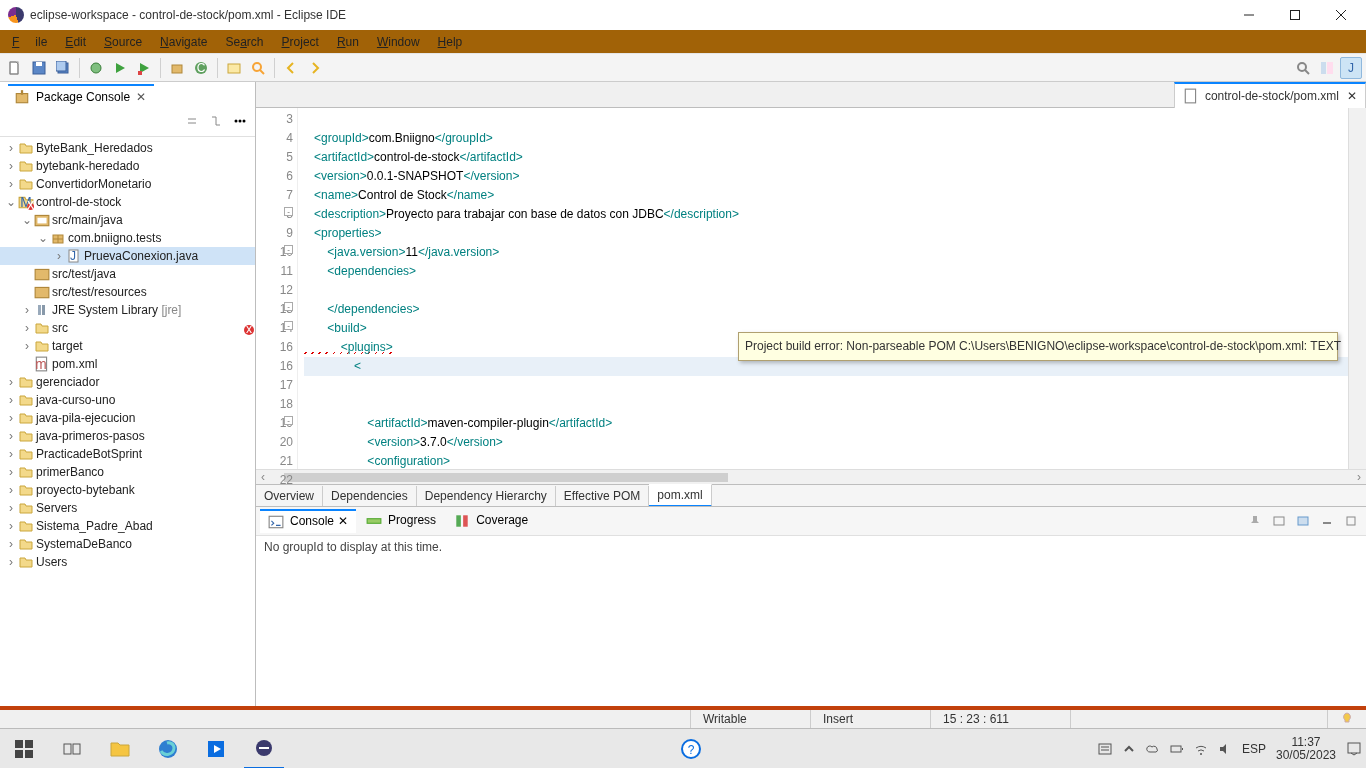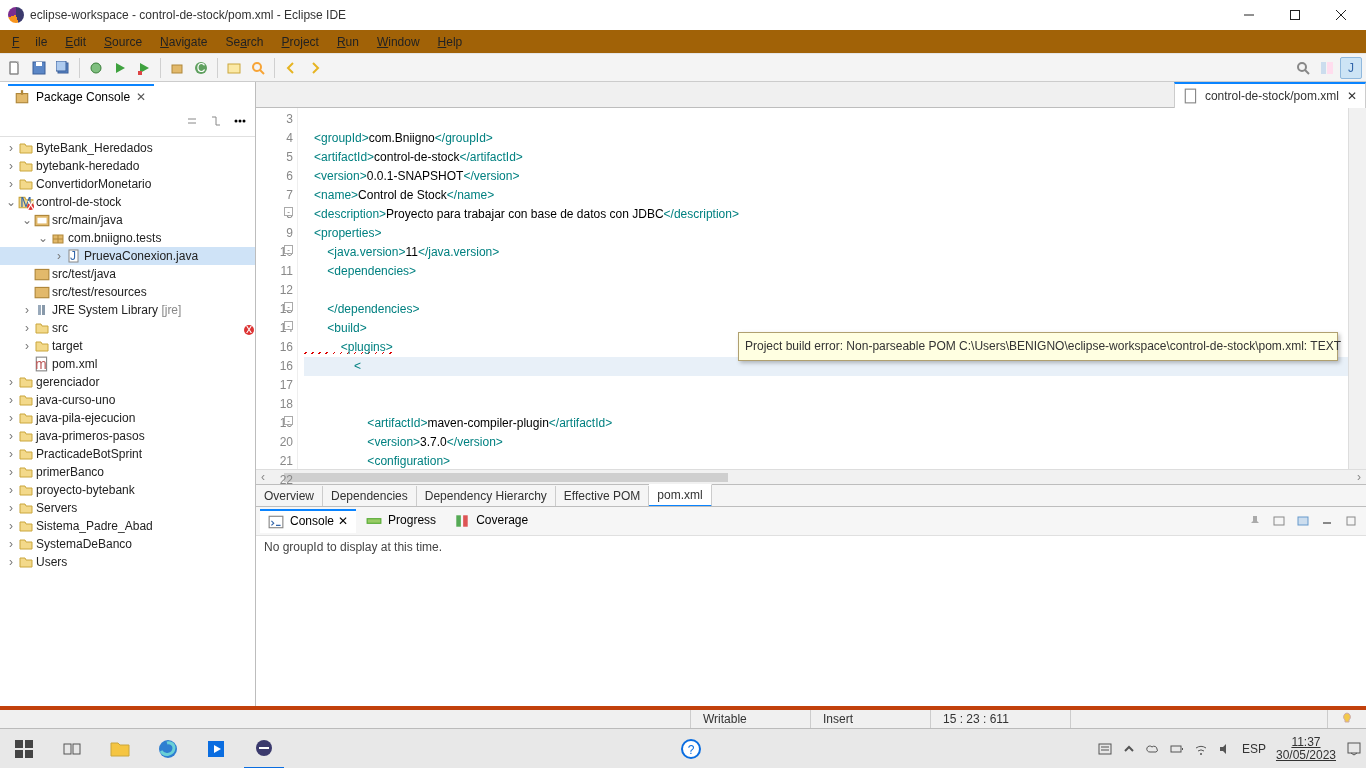--- a/index.html
+++ b/index.html
@@ -61,21 +61,21 @@
 .console-head .ctab.active { background: #fff; border-top: 2px solid #0a84ff; }
 .console-body { flex: 1; padding: 4px 8px; color: #444; }
 .statusbar { height: 22px; display: flex; align-items: center; background: #f0f0f0; border-top: 4px solid #c2410c; font-size: 11px; color: #333; }
 .statusbar .cell { padding: 0 12px; border-left: 1px solid #ccc; height: 100%; display: flex; align-items: center; }
 .taskbar { height: 40px; background: #e8e8e8; border-top: 1px solid #bbb; display: flex; align-items: center; padding: 0 4px; gap: 8px; }
 .taskbar .search { flex: 0 0 340px; height: 32px; background: #fff; border: 1px solid #ccc; display: flex; align-items: center; padding: 0 10px; color: #777; gap: 10px; }
 .taskbar .tb-icon { width: 40px; height: 40px; display: flex; align-items: center; justify-content: center; }
 .taskbar .tb-icon svg { width: 22px; height: 22px; }
 .taskbar .tspacer { flex: 1; }
 .taskbar .tray { display: flex; align-items: center; gap: 10px; color: #333; font-size: 11px; }
-.taskbar .clock { text-align: center; line-height: 13px; font-size: 11px; text-decoration: underline; }
+.taskbar .clock { text-align: center; line-height: 13px; font-size: 11px; }
 .hscroll { height: 15px; background: #f1f1f1; border-top: 1px solid #ddd; display: flex; align-items: center; }
 .hscroll .thumb { height: 9px; width: 40%; background: #cfcfcf; margin-left: 14px; }
 .hscroll .arrow { width: 14px; text-align: center; color: #888; }
 </style>
 </head>
 <body>
 
 <div class="window">
 
   <div class="titlebar">

